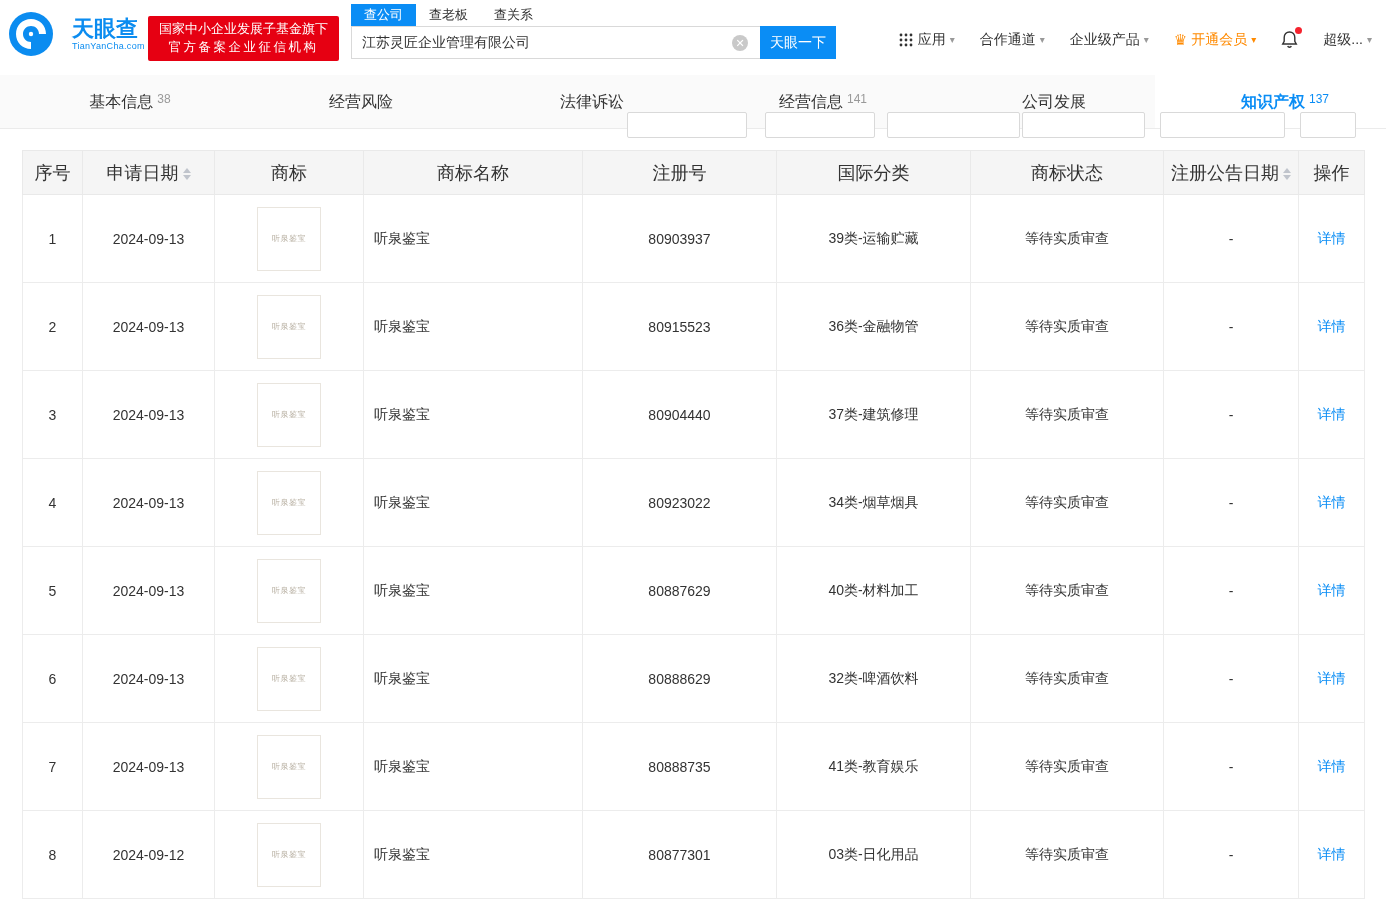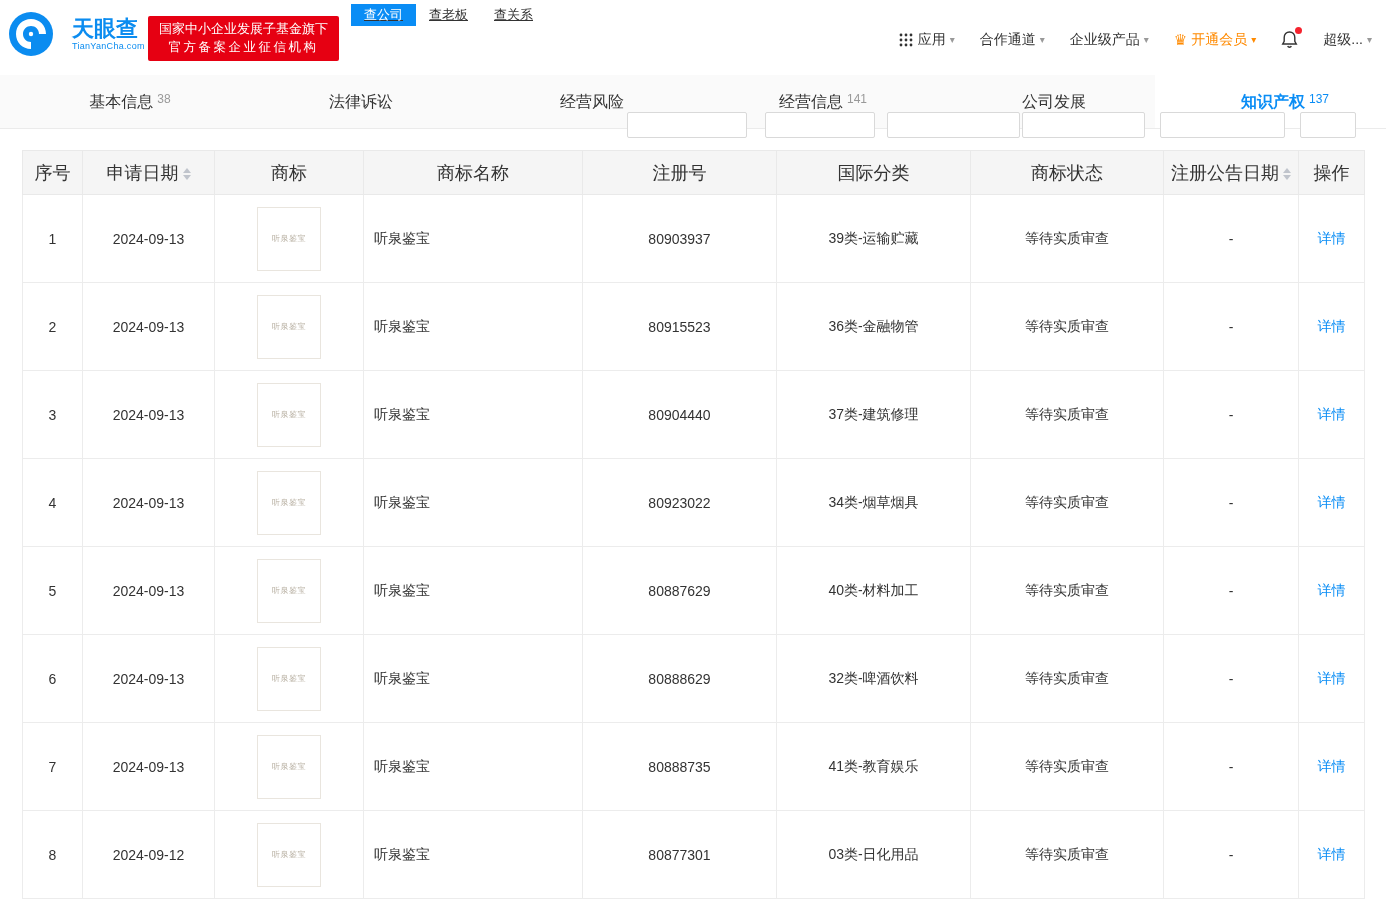--- a/index.html
+++ b/index.html
@@ -12,21 +12,21 @@
   .logo { position:absolute; left:8px; top:11px; display:flex; align-items:center; }
   .logo-txt { margin-left:18px; }
   .logo-cn { font-size:22px; font-weight:700; color:#0b8cf0; line-height:24px; }
   .logo-en { font-size:9px; color:#0b8cf0; letter-spacing:.3px; }
   .gov-badge { position:absolute; left:148px; top:16px; width:191px; height:45px;
     background:#e60012; color:#fff; text-align:center; padding-top:3px; border-radius:2px; }
   .gov-badge .l1 { font-size:13px; line-height:19px; }
   .gov-badge .l2 { font-size:12.5px; line-height:18px; letter-spacing:2.5px; }
 
   .search-area { position:absolute; left:351px; top:4px; }
-  .search-tabs { display:flex; height:22px;text-decoration:underline; }
+  .search-tabs { display:flex; height:22px; }
   .stab { padding:0 13px; font-size:13px; line-height:22px; color:#333; cursor:pointer; }
   .stab.active { background:#0a8df5; color:#fff; }
   .search-row { display:flex; position:relative; }
   .search-input { width:409px; height:33px; border:1px solid #d9d9d9; border-right:none;
     padding:0 34px 0 10px; font-size:14px; color:#333; outline:none; }
   .clear-icon { position:absolute; left:381px; top:9px; width:16px; height:16px;
     border-radius:50%; background:#c9c9c9; color:#fff; font-size:11px; line-height:16px;
     text-align:center; cursor:pointer; }
   .search-btn { width:76px; height:33px; background:#0a8df5; color:#fff; border:none;
     font-size:14px; cursor:pointer; font-family:inherit; }
@@ -102,20 +102,25 @@
     <div class="l1">国家中小企业发展子基金旗下</div>
     <div class="l2">官方备案企业征信机构</div>
   </div>
 
   <div class="search-area">
     <div class="search-tabs">
       <span class="stab active">查公司</span>
       <span class="stab">查老板</span>
       <span class="stab">查关系</span>
     </div>
+    <div class="search-row">
+      <input class="search-input" value="江苏灵匠企业管理有限公司" style="">
+      <span class="clear-icon">✕</span>
+      <button class="search-btn">天眼一下</button>
+    </div>
   </div>
 
   <div class="top-nav">
     <span class="nav-item">
       <span class="grid-ic">
         <svg width="14" height="14" viewBox="0 0 14 14">
           <g fill="#333">
             <circle cx="2" cy="2" r="1.4"></circle>
               <circle cx="7" cy="2" r="1.4"></circle>
               <circle cx="12" cy="2" r="1.4"></circle>
@@ -158,24 +163,24 @@
       <span class="chev">▾</span>
     </span>
   </div>
 </div>
 
 <div class="tabbar">
   <div class="tab">
     <span>基本信息</span><span class="cnt">38</span>
   </div>
   <div class="tab">
+    <span>经营风险</span>
+  </div>
+  <div class="tab">
     <span>法律诉讼</span>
-  </div>
-  <div class="tab">
-    <span>经营风险</span>
   </div>
   <div class="tab">
     <span>经营信息</span><span class="cnt">141</span>
   </div>
   <div class="tab">
     <span>公司发展</span>
   </div>
   <div class="tab active">
     <span>知识产权</span><span class="cnt">137</span>
   </div>

